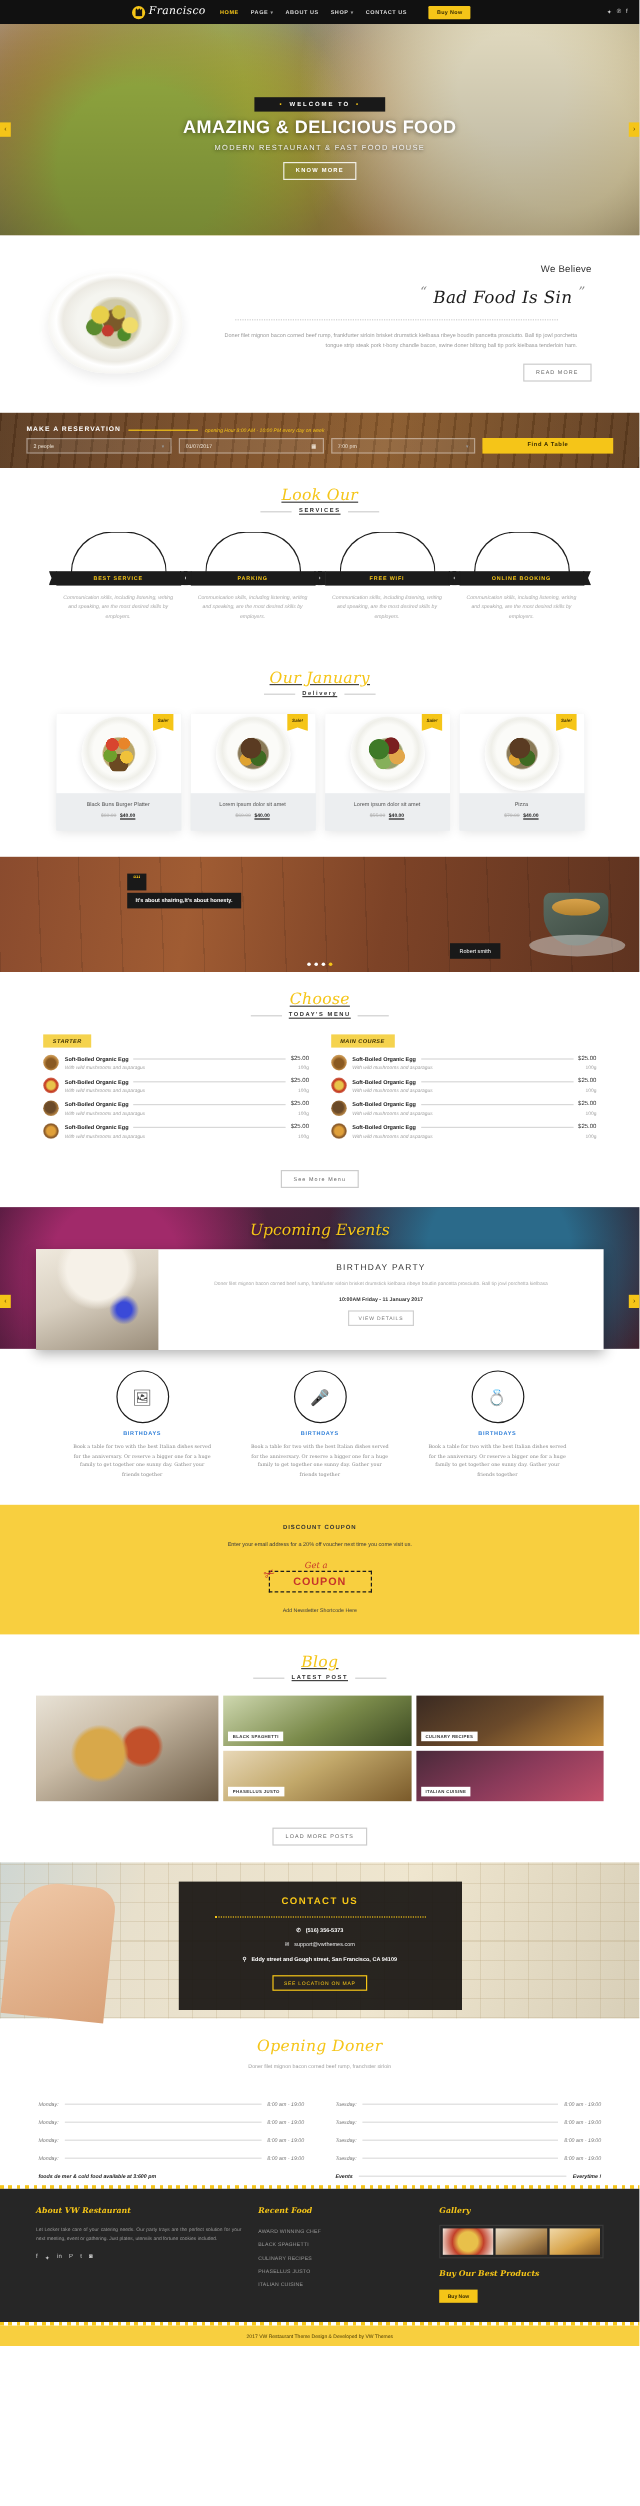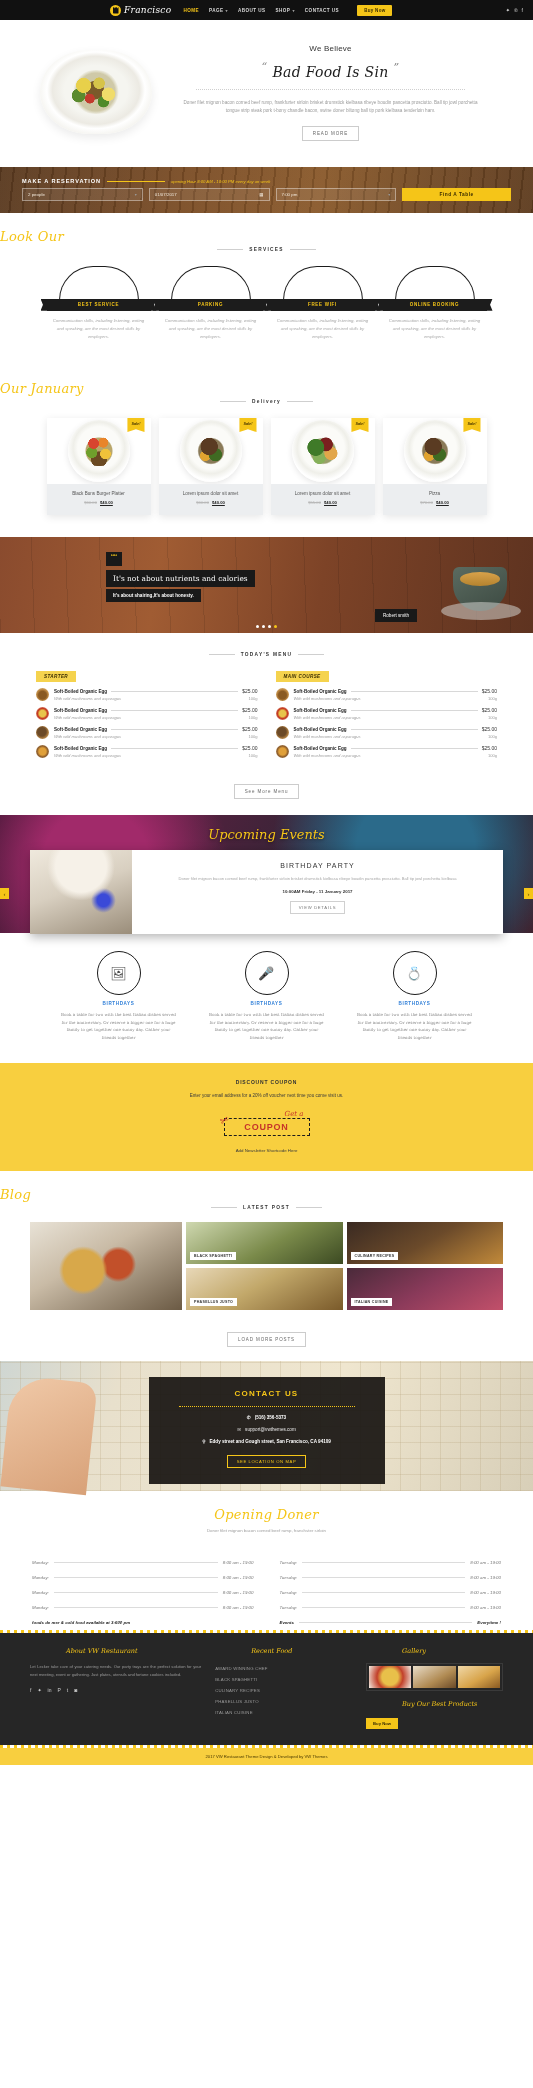--- a/index.html
+++ b/index.html
@@ -104,21 +104,21 @@
     background:
       radial-gradient(circle at 30% 35%, #e8d04a 0 14%, transparent 15%),
       radial-gradient(circle at 55% 30%, #d6c34a 0 12%, transparent 13%),
       radial-gradient(circle at 70% 55%, #f0dc6a 0 13%, transparent 14%),
       radial-gradient(circle at 40% 65%, #c23b2e 0 10%, transparent 11%),
       radial-gradient(circle at 22% 58%, #5a8a2e 0 12%, transparent 13%),
       radial-gradient(circle at 62% 72%, #4f8a2a 0 11%, transparent 12%),
       radial-gradient(circle at 48% 46%, #7a5a2a 0 22%, transparent 24%),
       radial-gradient(circle at 50% 50%, #cfc9a8 0 50%, transparent 60%);
   }
-  .believe-txt { flex:1; text-align:center; }
+  .believe-txt { flex:1; text-align:right; }
   .believe-h { font-size:8px; color:#333; margin-bottom:8px; letter-spacing:.2px; }
   .believe-q {
     font-family:"DejaVu Serif", serif; font-style:italic; font-size:14px;
     color:#1c1c1c; letter-spacing:.3px;
   }
   .believe-q .qm { color:#888; font-size:11px; vertical-align:super; margin:0 5px; }
   .dotline { border-top:1px dotted #cfcfcf; margin:9px 28px; }
   .believe-p { font-size:4.6px; line-height:1.85; color:#9b9b9b; padding:0 12px; }
   .outline-btn {
     display:inline-block; border:1px solid #ccc; color:#666; font-size:4.5px;
@@ -143,21 +143,21 @@
     border:1px solid rgba(255,255,255,.40); color:#f0e6d8; font-size:4.4px;
     display:flex; align-items:center; justify-content:space-between; padding:0 5px;
   }
   .find-btn {
     flex:1; height:13px; background:#f5c518; color:#3a2d00; font-size:4.8px;
     font-weight:bold; display:flex; align-items:center; justify-content:center;
     letter-spacing:.5px;
   }
 
   
-  .sec-head { text-align:left; padding:16px 0 4px; }
+  .sec-head { text-align:center; padding:16px 0 4px;text-decoration:underline; }
   .sec-title {
     font-family:"DejaVu Serif", serif; font-style:italic; color:#f5c518;
     font-size:13px; letter-spacing:.3px;
   }
   .sec-sub {
     font-size:4.8px; font-weight:bold; letter-spacing:1.3px; color:#333;
     display:flex; align-items:center; justify-content:center; gap:6px; margin-top:3px;
   }
   .sec-sub:before, .sec-sub:after {
     content:""; width:26px; height:1px; background:#cfcfcf;
@@ -315,21 +315,21 @@
   }
   .circ-ico { font-size:13px; }
   .circ-h { color:#2f7fd8; font-size:4.6px; font-weight:bold; letter-spacing:.6px; }
   .circ-p { font-size:4.1px; line-height:1.85; color:#8a8a8a; margin-top:5px; font-family:"DejaVu Serif",serif; }
 
   
   .coupon { background:#f8cf3f; text-align:center; padding:16px 30px 18px; }
   .coupon-h { font-size:5px; font-weight:bold; color:#333; letter-spacing:.8px; }
   .coupon-p { font-size:4.6px; color:#3b3b3b; margin-top:8px; }
   .coupon-box { margin:12px auto 0; width:86px; position:relative; }
-  .coupon-geta { font-family:"DejaVu Serif",serif; font-style:italic; color:#c6342a; font-size:7px; text-align:right; padding-right:6px; }
+  .coupon-geta { font-family:"DejaVu Serif",serif; font-style:italic; color:#c6342a; font-size:7px; padding-right:6px; }
   .coupon-word {
     border:1.5px dashed #1c1c1c; color:#c6342a; font-size:9px; font-weight:bold;
     padding:3px 0; letter-spacing:.8px; background:#f8cf3f;
   }
   .scissors { position:absolute; left:-4px; top:4px; font-size:11px; color:#c6342a; transform:rotate(-25deg); }
   .coupon-note { font-size:4.4px; color:#3b3b3b; margin-top:12px; }
 
   
   .blog { display:flex; gap:4px; padding:8px 30px 0; }
   .blog-left { width:152px; }
@@ -382,21 +382,21 @@
   .open-day { font-size:4.4px; color:#777; font-style:italic; white-space:nowrap; }
   .open-dash { flex:1; height:1px; background:#dcdcdc; }
   .open-time { font-size:4.4px; color:#777; font-style:italic; white-space:nowrap; }
   .open-row.bold .open-day, .open-row.bold .open-time { color:#222; font-weight:bold; }
 
   
   .foot-dots { height:3px; background:repeating-linear-gradient(90deg,#f5c518 0 3px, transparent 3px 7px); }
   .footer { background:#262626; padding:14px 30px 16px; display:flex; gap:14px; }
   .f-col { flex:1; }
   .f-col.w1 { flex:1.25; }
-  .f-h { color:#f5c518; font-family:"DejaVu Serif",serif; font-style:italic; font-weight:normal; font-size:6.5px; margin-bottom:8px;margin-left:36px; }
+  .f-h { color:#f5c518; font-family:"DejaVu Serif",serif; font-style:italic; font-weight:bold; font-size:6.5px; margin-bottom:8px; }
   .f-p { font-size:4.1px; color:#9a9a9a; line-height:1.95; text-align:justify; }
   .f-li { font-size:4.3px; color:#9a9a9a; padding:3px 0; letter-spacing:.2px; }
   .f-social { display:flex; gap:6px; margin-top:8px; color:#cfcfcf; font-size:5px; }
   .gal { display:flex; gap:2px; border:1px solid #3a3a3a; padding:2px; margin-bottom:9px; }
   .gal span { flex:1; height:22px; display:block; }
   .g1{background:radial-gradient(circle at 50% 50%,#e8c04a 0 34%,#c2402a 55%,#f2ece2 100%);}
   .g2{background:linear-gradient(150deg,#e8dcc8,#b08a52 60%,#6b4a28);}
   .g3{background:linear-gradient(150deg,#f0d8a8,#d8a44a 55%,#8a5a22);}
   .f-buy { background:#f5c518; color:#3a2d00; font-size:4.2px; font-weight:bold; padding:3px 7px; display:inline-block; }
   .copy { background:#f8cf3f; text-align:center; padding:6px 0; font-size:4.2px; color:#4a3a00; }
@@ -431,20 +431,31 @@
         </a>
       <span class="buy-now">Buy Now</span>
     </div>
     <div class="socials">
       <span>✦</span>
       <span>℗</span>
       <span>f</span>
     </div>
   </div>
 
+  <div class="hero">
+    <div class="hero-dark"></div>
+    <div class="hero-inner">
+      <div class="welcome-ribbon">WELCOME TO</div>
+      <div class="hero-title">AMAZING &amp; DELICIOUS FOOD</div>
+      <div class="hero-sub">MODERN RESTAURANT &amp; FAST FOOD HOUSE</div>
+      <div class="hero-btn">KNOW MORE</div>
+    </div>
+    <div class="hero-arrow l">‹</div>
+    <div class="hero-arrow r">›</div>
+  </div>
 
   <div class="believe">
     <div class="plate"></div>
     <div class="believe-txt">
       <div class="believe-h">We Believe</div>
       <div class="believe-q">
         <span class="qm">“</span><span>Bad Food Is Sin</span><span class="qm">”</span>
       </div>
       <div class="dotline"></div>
       <div class="believe-p">Doner filet mignon bacon corned beef rump, frankfurter sirloin brisket drumstick kielbasa ribeye boudin pancetta prosciutto. Ball tip jowl porchetta tongue strip steak pork t-bony chandle bacon, swine doner biltong ball tip pork kielbasa tenderloin ham.</div>
@@ -561,32 +572,32 @@
         <div class="card-price">
           <span class="old">$70.00</span><span class="new">$40.00</span>
         </div>
       </div>
     </div>
   </div>
 
   <div class="testi">
     <div class="cup"></div>
     <div class="qmark">““</div>
-    <div><span class="testi-q">It's not about nutrients and calories</span></div>
     <div><span class="testi-s">It's about shairing,It's about honesty.</span></div>
     <div class="testi-a">Robert smith</div>
     <div class="dots">
       <i></i>
       <i></i>
       <i></i>
       <i class="on"></i>
     </div>
   </div>
 
   <div class="sec-head">
+    <div class="sec-title">Choose</div>
     <div class="sec-sub">
         <span>TODAY'S MENU</span>
       </div>
   </div>
   <div class="menu-cols">
     <div class="menu-col">
       <span class="menu-badge">STARTER</span>
       <div class="menu-item">
         <div class="menu-thumb mt1"></div>
         <div class="menu-body">

